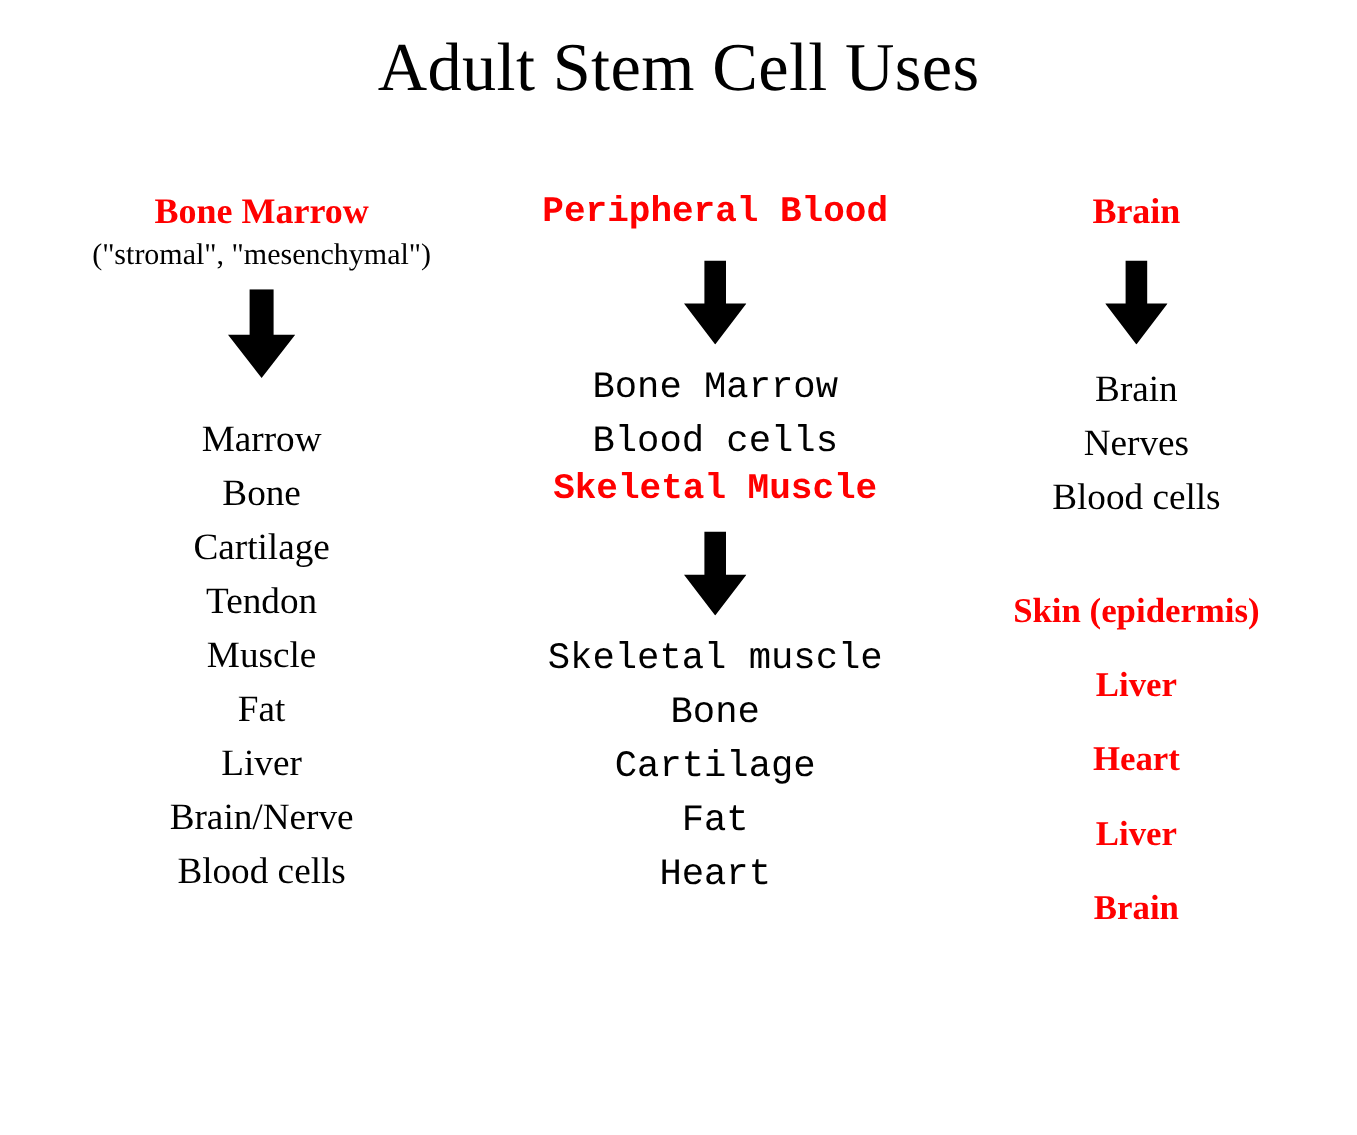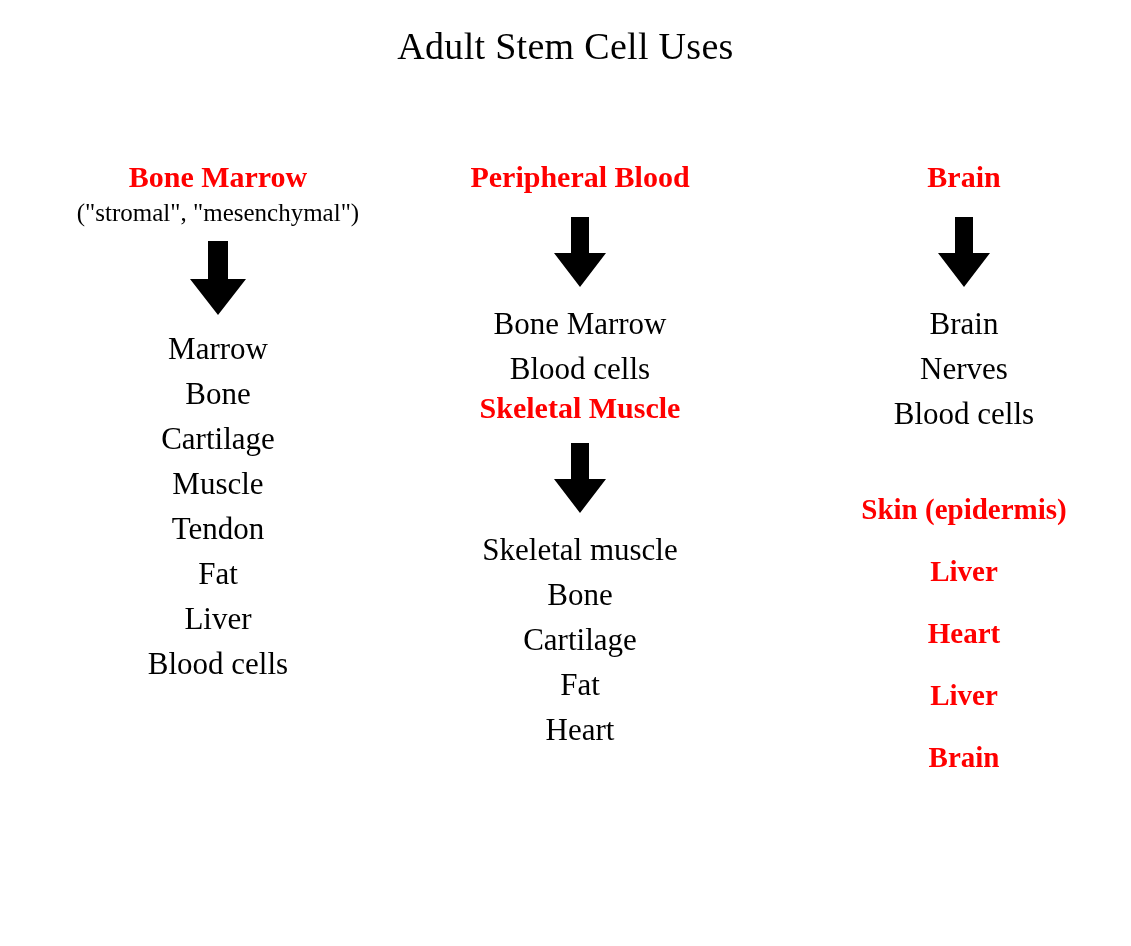--- a/index.html
+++ b/index.html
@@ -19,32 +19,32 @@
     background: #ffffff;
     overflow: hidden;
     margin: 0 auto;
   }
   .title {
     position: absolute;
     top: 26px;
     left: 0;
     width: 1131px;
     text-align: center;
-    font-size: 38px;
+    font-size: 57px;
     line-height: 1.1;
     color: #000000;
     letter-spacing: 0.3px;
   }
   .column {
     position: absolute;
     top: 160px;
   }
   #col-1 { left: 48px;  width: 340px; }
-  #col-2 { left: 420px; width: 320px; }
-  #col-3 { left: 801px; width: 326px; }
+  #col-2 { left: 436px; width: 320px; font-family: Liberation Mono, monospace; }
+  #col-3 { left: 784px; width: 326px; }
 
   .block { width: 100%; text-align: center; }
 
   .heading {
     color: #FF0000;
     font-weight: bold;
     font-size: 30px;
     line-height: 1.15;
     text-align: center;
     white-space: nowrap;
@@ -94,28 +94,29 @@
     <div class="block">
       <div class="heading">Bone Marrow</div>
       <div class="subheading">("stromal", "mesenchymal")</div>
 
       <div class="arrow-wrap" style="margin-top:14px;">
         <svg class="arrow-svg" width="56" height="74" viewBox="0 0 56 74">
           <polygon points="18,0 38,0 38,38 56,38 28,74 0,38 18,38" fill="#000000"></polygon>
         </svg>
       </div>
 
-      <ul class="list" style="margin-top:11px;">
+      <ul class="list" style="margin-top:28px;">
         <li>Marrow</li>
         <li>Bone</li>
         <li>Cartilage</li>
+        <li>Tendon</li>
         <li>Muscle</li>
-        <li>Tendon</li>
         <li>Fat</li>
         <li>Liver</li>
+        <li>Brain/Nerve</li>
         <li>Blood cells</li>
       </ul>
     </div>
 
   </div>
 
   <div class="column" id="col-2">
 
     <div class="block">
       <div class="heading">Peripheral Blood</div>

